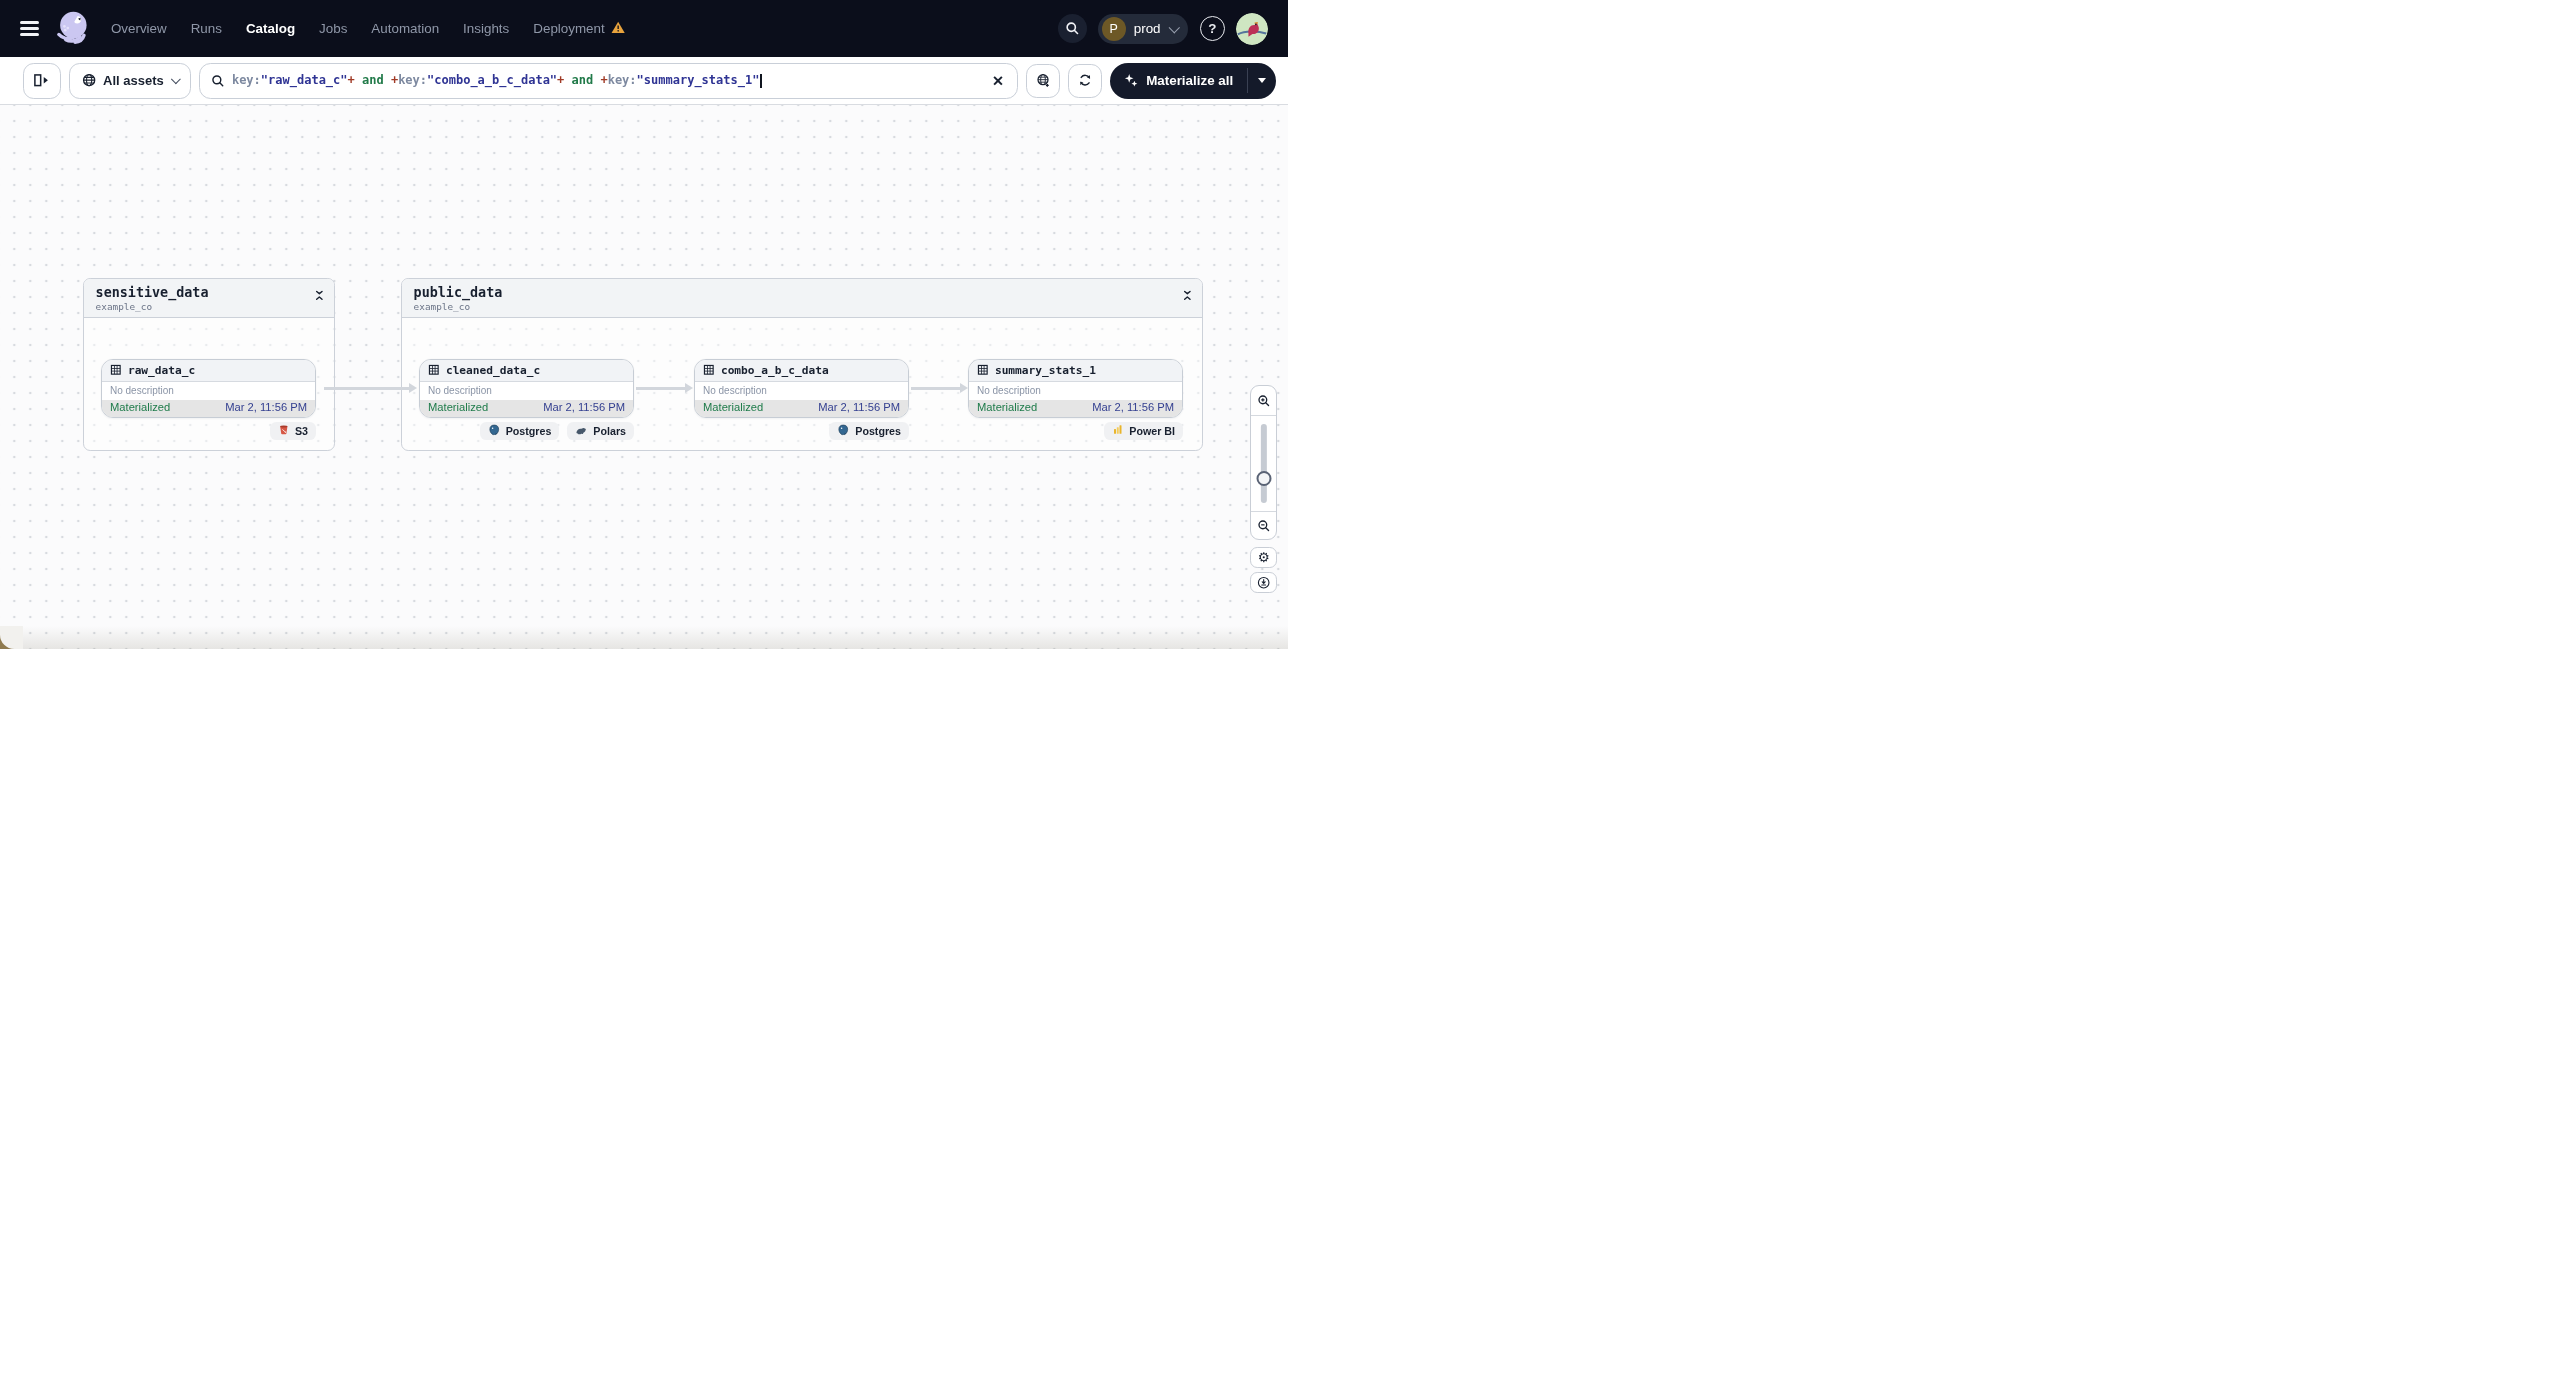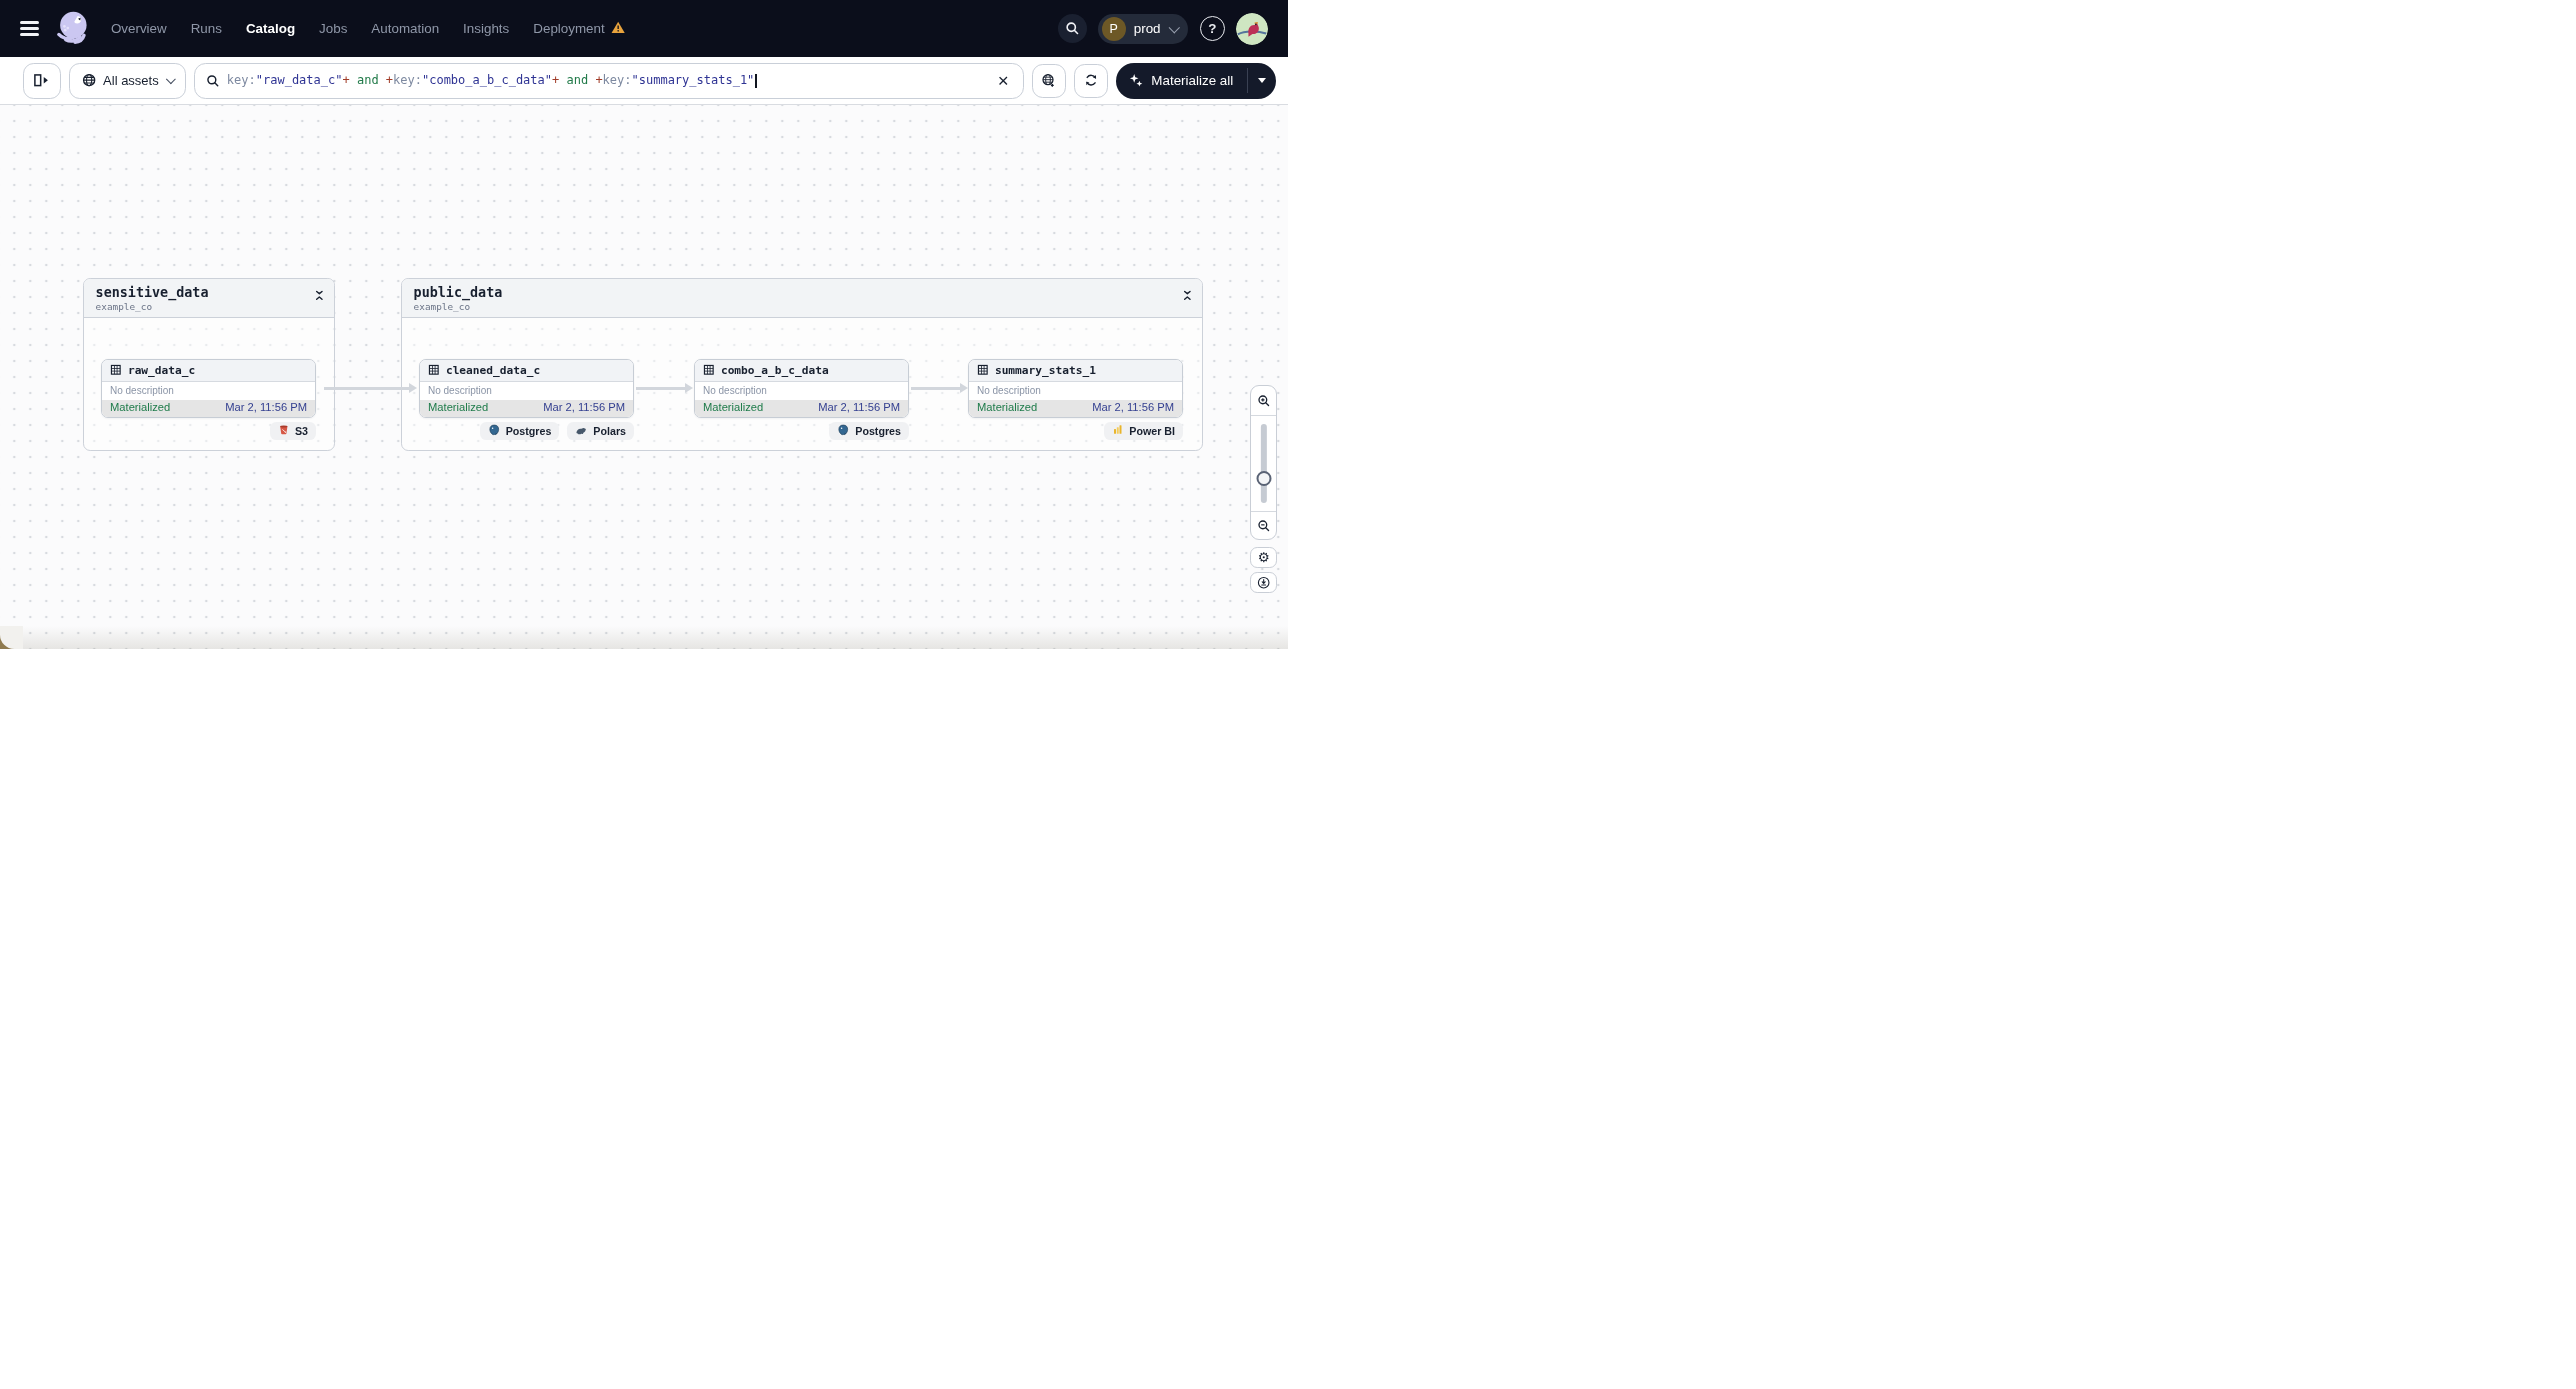--- a/index.html
+++ b/index.html
@@ -22,21 +22,21 @@
   .chev { width:8px; height:8px; border-right:1.8px solid #9aa1b0; border-bottom:1.8px solid #9aa1b0; transform:rotate(45deg) translateY(-1.8px); }
   .help-circle { width:25px; height:25px; border-radius:50%; border:1.8px solid #e8eaef; color:#e8eaef; font-size:13.4px; font-weight:700; display:flex; align-items:center; justify-content:center; cursor:pointer; }
   .user-avatar { width:32px; height:32px; border-radius:50%; overflow:hidden; cursor:pointer; }
 
   
   .titlebar { height:45px; background:#f7f8fa; border-bottom:0.9px solid #e3e6ea; display:flex; align-items:center; padding:0 12.5px 0 25px; }
   .page-title { font-size:18px; font-weight:700; color:#151b2c; letter-spacing:-0.2px; }
   .reload-btn { margin-left:auto; height:34px; border-radius:17px; border:0.9px solid #c8cdd6; background:#fff; display:flex; align-items:center; gap:7.2px; padding:0 14.3px; font-size:13px; color:#151b2c; cursor:pointer; }
 
   
-  .filterrow { height:48px; background:#fff; border-bottom:0.9px solid #d9dce1; display:flex; align-items:center; padding:0 12.5px 0 23px; gap:8px; }
+  .filterrow { height:48px; background:#fff; border-bottom:0.9px solid #d9dce1; display:flex; align-items:center; padding:0 12.5px 0 23px; gap:8px;font-weight:bold; }
   .sq-btn { height:36px; border:0.9px solid #c9cfd8; border-radius:10.7px; background:#fff; display:flex; align-items:center; justify-content:center; cursor:pointer; color:#18202f; }
   .panel-btn { width:38px; }
   .scope-btn { padding:0 11.6px; gap:7.2px; font-size:13px; color:#18202f; }
   .scope-chev { width:7.2px; height:7.2px; border-right:1.6px solid #434c5e; border-bottom:1.6px solid #434c5e; transform:rotate(45deg) translateY(-1.8px); }
   .search-box { flex:1; height:36px; border:0.9px solid #c9cfd8; border-radius:11.6px; display:flex; align-items:center; padding:0 11.6px; gap:7.2px; background:#fff; }
   .query-text { font-family:"DejaVu Sans Mono", monospace; font-size:12px; white-space:pre; flex:1; overflow:hidden; }
   .caret-bar { display:inline-block; width:1.3px; height:14.3px; background:#10151f; vertical-align:middle; margin-left:0.9px; }
   .clear-x { font-size:14.3px; color:#18202f; cursor:pointer; padding:0 1.8px; }
   .icon-btn { width:34px; height:34px; }
   .mat-btn { height:36px; background:#141a2a; border-radius:18px; display:flex; align-items:stretch; color:#fff; cursor:pointer; overflow:hidden; }
@@ -49,21 +49,21 @@
   .canvas { position:relative; height:544px; background:#fbfbfc;
     background-image:radial-gradient(circle, #d7dadf 1.4px, rgba(0,0,0,0) 1.6px);
     background-size:16px 16px; background-position:6.3px 8px; overflow:hidden; }
 
   .group-box { position:absolute; border:0.9px solid #ccd1d9; border-radius:7.2px; background:rgba(255,255,255,.45); }
   .group-header { background:#f2f4f6; border-bottom:0.9px solid #ccd1d9; border-radius:6.3px 6.3px 0 0; padding:6.3px 9px 5.4px 11.6px; display:flex; }
   .group-title { font-family:"DejaVu Sans Mono", monospace; font-weight:700; font-size:13.4px; color:#18202f; line-height:1.15; }
   .group-sub { font-family:"DejaVu Sans Mono", monospace; font-size:9.4px; color:#6b7487; }
   .collapse-icon { margin-left:auto; cursor:pointer; padding-top:2.7px; }
 
-  .asset-node { position:absolute; width:215px; border:0.9px solid #c7cdd5; border-radius:7px; background:#fff; overflow:hidden; cursor:pointer; box-shadow:0 0.9px 1.8px rgba(20,30,50,.05); }
+  .asset-node { position:absolute; width:215px; border:0.9px solid #c7cdd5; border-radius:12px; background:#fff; overflow:hidden; cursor:pointer; box-shadow:0 0.9px 1.8px rgba(20,30,50,.05); }
   .node-header { background:#f1f3f6; border-bottom:0.9px solid #d6dae0; display:flex; align-items:center; gap:6.3px; padding:3.6px 8px; height:21.5px; }
   .node-name { font-family:"DejaVu Sans Mono", monospace; font-size:11.2px; font-weight:700; color:#18202f; }
   .node-desc { padding:1.8px 8px; height:18px; display:flex; align-items:center; font-size:10px; color:#8b95a7; background:#fff; }
   .node-status { background:#e5e5e5; display:flex; align-items:flex-start; justify-content:space-between; padding:1.8px 8px; height:17px; }
   .status-label { font-size:11.2px; color:#1e7b4a; }
   .status-time { font-size:11.2px; color:#333f90; }
 
   .badge-row { position:absolute; display:flex; justify-content:flex-end; gap:8px; }
   .kind-badge { height:18px; border-radius:6.3px; background:#f0f1f3; display:flex; align-items:center; gap:5.4px; padding:0 8px; font-size:10.7px; font-weight:700; color:#18202f; cursor:pointer; }
 

